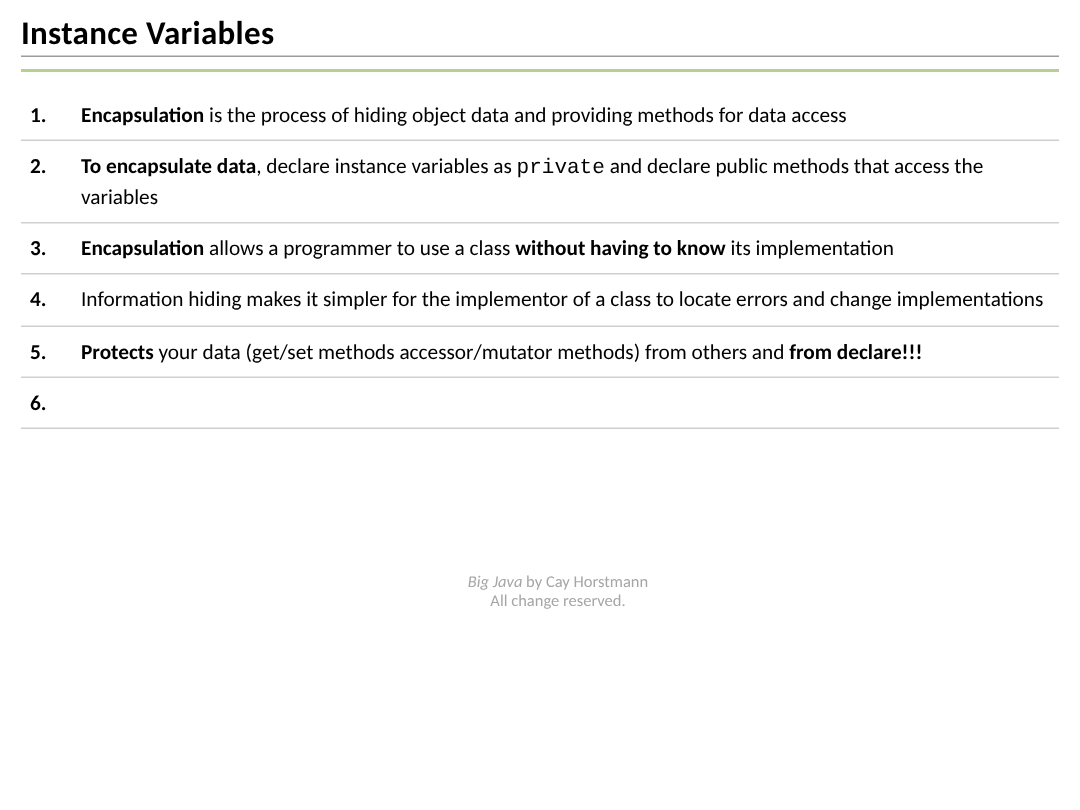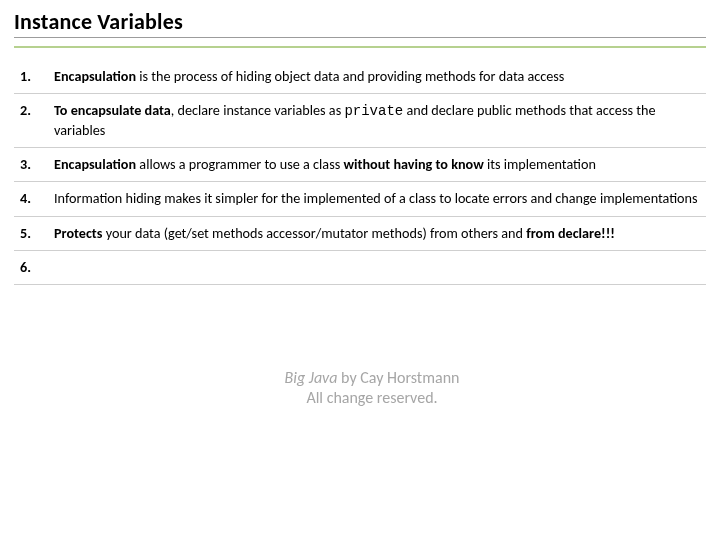--- a/index.html
+++ b/index.html
@@ -8,21 +8,21 @@
   .title { font-size: 22px; font-weight: 700; letter-spacing: 0.2px; }
   .title-rule { margin-top: 2px; border: none; border-top: 1px solid #9c9c9c; }
   .accent-rule { margin-top: 8px; width: 100%; height: 2px; background: #b6d18f; border: none; }
   .list { margin-top: 12px; }
   .item { display: flex; align-items: flex-start; padding: 7px 6px 8px 6px; font-size: 14.2px; line-height: 1.28; }
   .num { width: 22px; flex: 0 0 22px; font-weight: 700; }
   .txt { flex: 1; padding-left: 12px; }
   .sep { border: none; border-top: 1px solid #cfcfcf; margin: 0; }
   .b { font-weight: 700; }
   .code { font-family: "Courier New", Courier, monospace; font-size: 14px; text-align: right; }
-  .footer { position: absolute; bottom: 8px; left: 0; right: 0; text-align: center; font-size: 16px; color: #a6a6a6; line-height: 1.25; padding-left: 24px; }
+  .footer { position: absolute; bottom: 8px; left: 0; right: 0; text-align: center; font-size: 11px; color: #a6a6a6; line-height: 1.25; padding-left: 24px; }
   .footer .bookname { font-style: italic; }
 </style>
 </head>
 <body>
 
 <div class="slide">
   <div class="title">Instance Variables</div>
   <hr class="title-rule">
   <hr class="accent-rule">
 
@@ -37,21 +37,21 @@
       <div class="txt"><span class="b">To encapsulate data</span>, declare instance variables as <span class="code">private</span> and declare public methods that access the variables</div>
     </div>
     <hr class="sep">
     <div class="item">
       <div class="num">3.</div>
       <div class="txt"><span class="b">Encapsulation</span> allows a programmer to use a class <span class="b">without having to know</span> its implementation</div>
     </div>
     <hr class="sep">
     <div class="item">
       <div class="num">4.</div>
-      <div class="txt">Information hiding makes it simpler for the implemented of a class to locate errors and change implementations</div>
+      <div class="txt">Information hiding makes it simpler for the implementor of a class to locate errors and change implementations</div>
     </div>
     <hr class="sep">
     <div class="item">
       <div class="num">5.</div>
       <div class="txt"><span class="b">Protects</span> your data (get/set methods accessor/mutator methods) from others and <span class="b">from declare!!!</span></div>
     </div>
     <hr class="sep">
     <div class="item">
       <div class="num">6.</div>
     </div>

